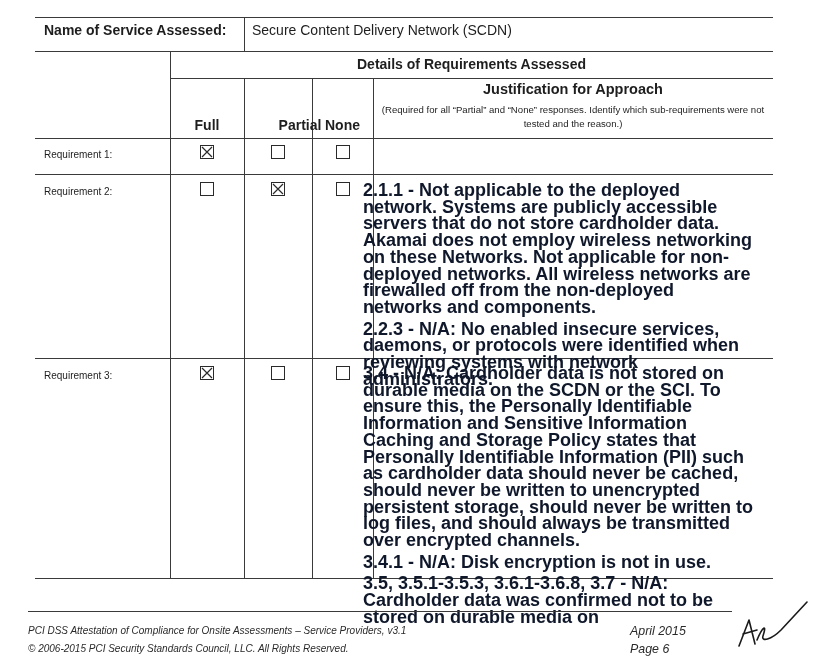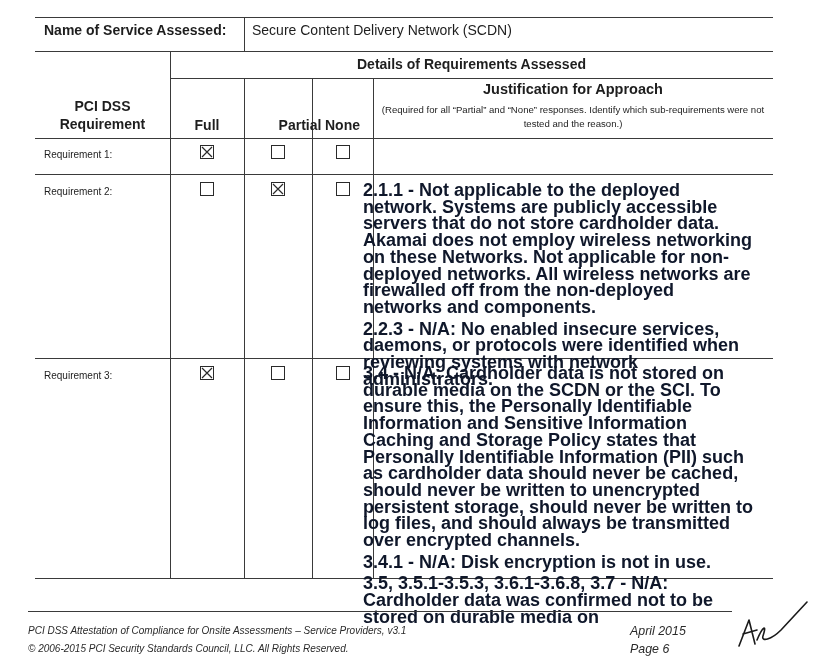--- a/index.html
+++ b/index.html
@@ -59,24 +59,20 @@
   <div class="vline" style="left:170px; top:51px; height:527px;"></div>
   <div class="vline" style="left:244px; top:78px; height:500px;"></div>
   <div class="vline" style="left:312px; top:78px; height:500px;"></div>
   <div class="vline" style="left:373px; top:78px; height:500px;"></div>
 
   <div class="txt svc-label">Name of Service Assessed:</div>
   <div class="txt svc-value">Secure Content Delivery Network (SCDN)</div>
 
   <div class="txt details-title">Details of Requirements Assessed</div>
 
-  <div class="col-head req-head">
-    <div>PCI DSS</div>
-    <div>Requirement</div>
-  </div>
   <div class="col-head" style="left:170px; top:117px; width:74px;">Full</div>
   <div class="col-head" style="left:244px; top:117px; width:68px;padding-left:22px;">Partial</div>
   <div class="col-head" style="left:312px; top:117px; width:61px;">None</div>
   <div class="txt just-title">Justification for Approach</div>
   <div class="txt just-sub">(Required for all “Partial” and “None” responses. Identify which sub-requirements were not tested and the reason.)</div>
 
   <div class="req-label" style="top:149px;">Requirement 1:</div>
   <div class="cbox" style="left:200px; top:145px;" aria-checked="true">
       <svg viewBox="0 0 12 12">
         <path d="M1 1 L11 11 M11 1 L1 11" stroke="#2a2a2a" stroke-width="1.2" fill="none"></path>

